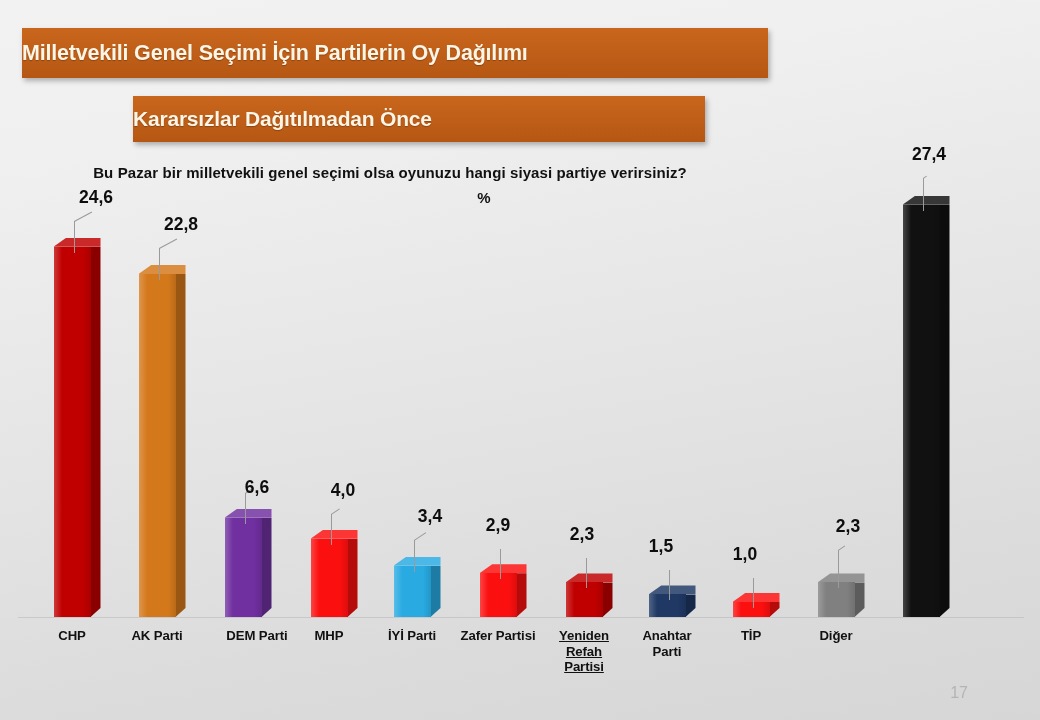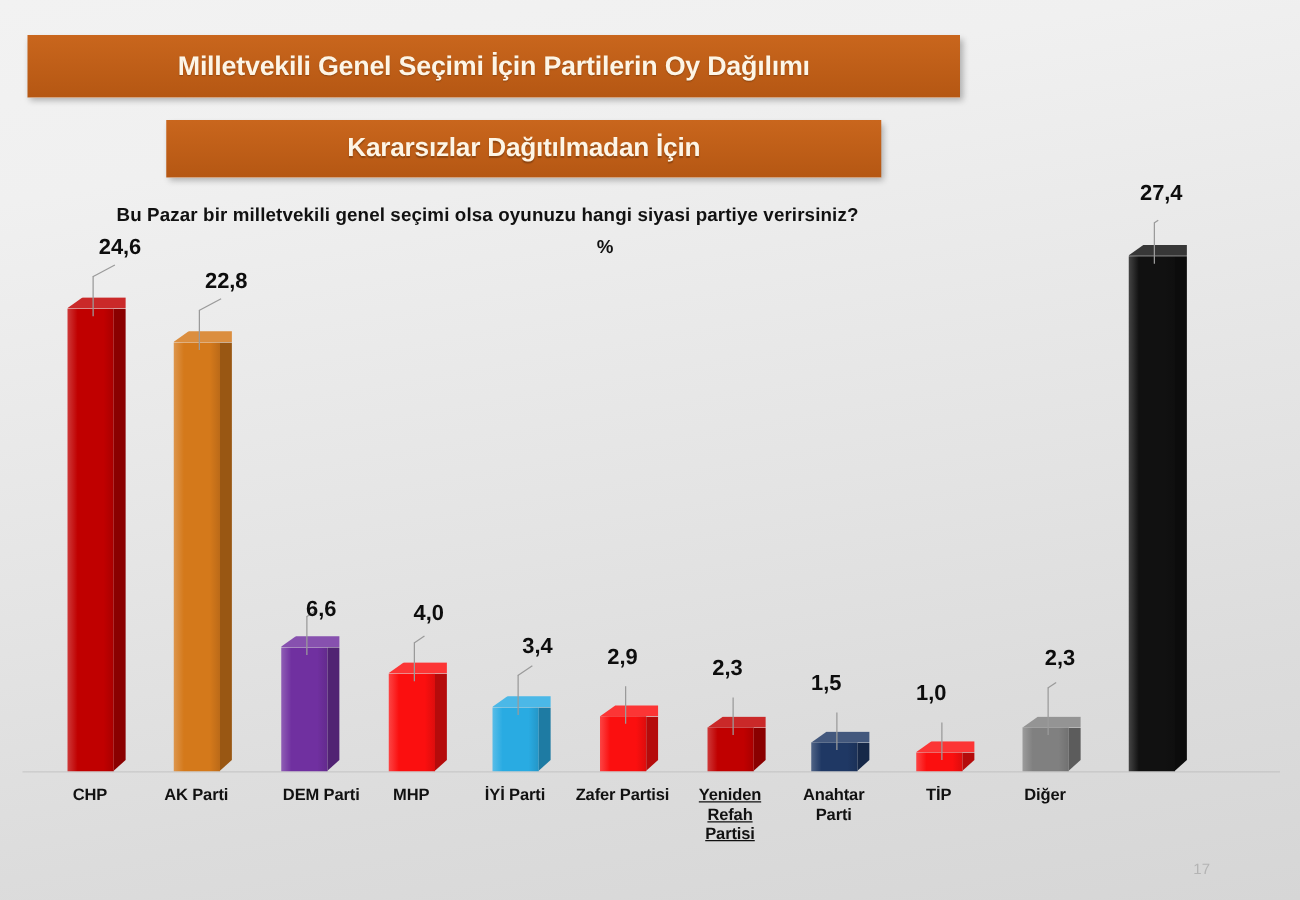--- a/index.html
+++ b/index.html
@@ -23,21 +23,21 @@
   }
 
   
   .banner {
     position: absolute;
     background: #c1601a;
     background: linear-gradient(180deg, #c9661d 0%, #bd5d17 60%, #b55713 100%);
     box-shadow: 2px 3px 5px rgba(0,0,0,0.28);
     display: flex;
     align-items: center;
-    justify-content: center;
+    justify-content: flex-start;
     color: #fdf5e6;
     font-weight: bold;
     letter-spacing: -0.2px;
     text-shadow: 0 1px 1px rgba(0,0,0,0.25);
   }
   #banner-main {
     left: 22px;
     top: 28px;
     width: 746px;
     height: 50px;
@@ -185,35 +185,35 @@
     font-weight: bold;
     color: #111111;
     line-height: 15.5px;
     letter-spacing: -0.1px;
   }
 
   #page-num {
     position: absolute;
     right: 72px;
     bottom: 18px;
-    font-size: 12px;
+    font-size: 16px;
     color: #b4b4b4;
     font-family: Liberation Sans, sans-serif;
   }
 </style>
 </head>
 <body>
 
 <div id="slide">
 
   <div class="banner" id="banner-main">
     <span>Milletvekili Genel Seçimi İçin Partilerin Oy Dağılımı</span>
   </div>
   <div class="banner" id="banner-sub">
-    <span>Kararsızlar Dağıtılmadan İçin</span>
+    <span>Kararsızlar Dağıtılmadan Önce</span>
   </div>
 
 
   <div id="question">
     <span id="question-inner">Bu Pazar bir milletvekili genel seçimi olsa oyunuzu  hangi siyasi  partiye verirsiniz?</span>
   </div>
   <div id="percent-sign">%</div>
 
   <div id="plot">
     <div class="baseline"></div>

